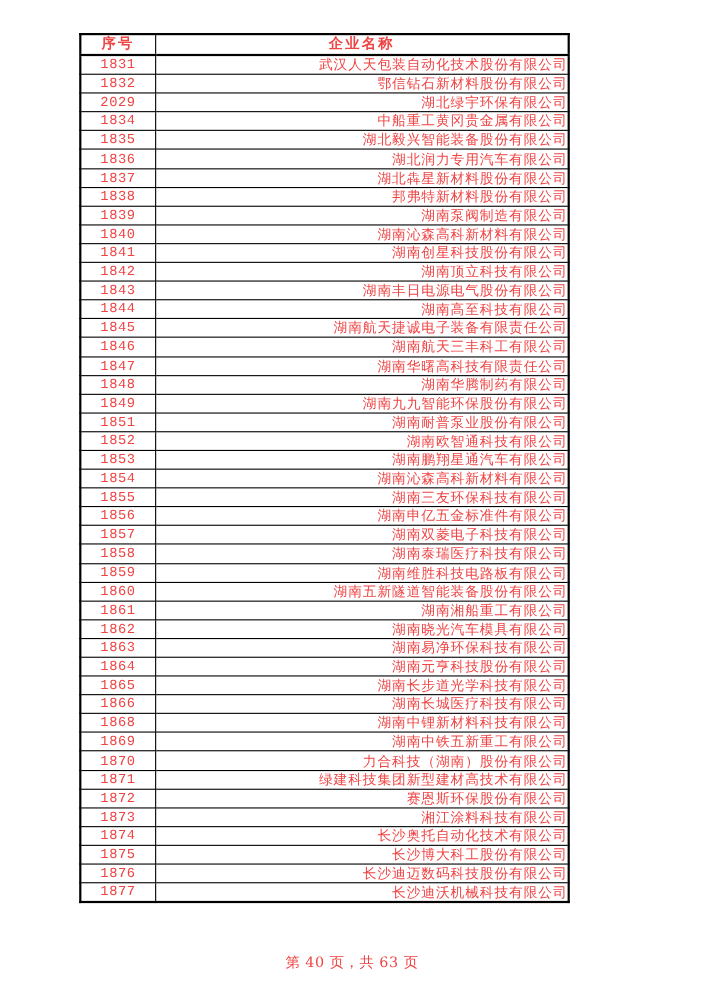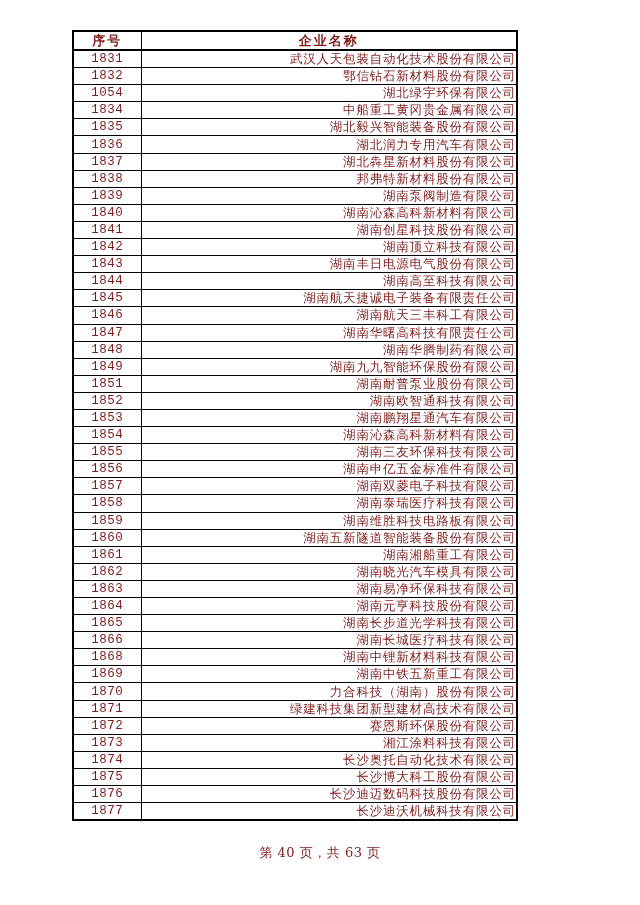--- a/index.html
+++ b/index.html
@@ -6,21 +6,21 @@
     margin: 0;
     padding: 0;
     background: #ffffff;
   }
   .page {
     position: relative;
     width: 540px;
     height: 905px;
     background: #ffffff;
     font-family: "DejaVu Serif", "Liberation Serif", serif;
-    color: #7f1d1d;
+    color: #ef4444;
   }
   .doc-table {
     position: absolute;
     left: 72px;
     top: 30px;
     width: 444px;
     border-collapse: collapse;
     table-layout: fixed;
     border: 2px solid #000000;
   }
@@ -51,21 +51,21 @@
     letter-spacing: 0.5px;
     font-family: Liberation Mono, monospace;
   }
   .doc-table td.col-name {
     text-align: right;
     padding-left: 5px;
     letter-spacing: 0.8px;
   }
   .page-footer {
     position: absolute;
-    top: 844px;
+    top: 866px;
     left: 0;
     width: 640px;
     text-align: center;
     font-size: 13px;
     letter-spacing: 0.5px;
     font-family: "DejaVu Serif", "Liberation Serif", serif;
   }
 </style>
 </head>
 <body>
@@ -86,21 +86,21 @@
     <tbody>
         <tr>
           <td class="col-no">1831</td>
           <td class="col-name">武汉人天包装自动化技术股份有限公司</td>
         </tr>
         <tr>
           <td class="col-no">1832</td>
           <td class="col-name">鄂信钻石新材料股份有限公司</td>
         </tr>
         <tr>
-          <td class="col-no">1054</td>
+          <td class="col-no">2029</td>
           <td class="col-name">湖北绿宇环保有限公司</td>
         </tr>
         <tr>
           <td class="col-no">1834</td>
           <td class="col-name">中船重工黄冈贵金属有限公司</td>
         </tr>
         <tr>
           <td class="col-no">1835</td>
           <td class="col-name">湖北毅兴智能装备股份有限公司</td>
         </tr>

